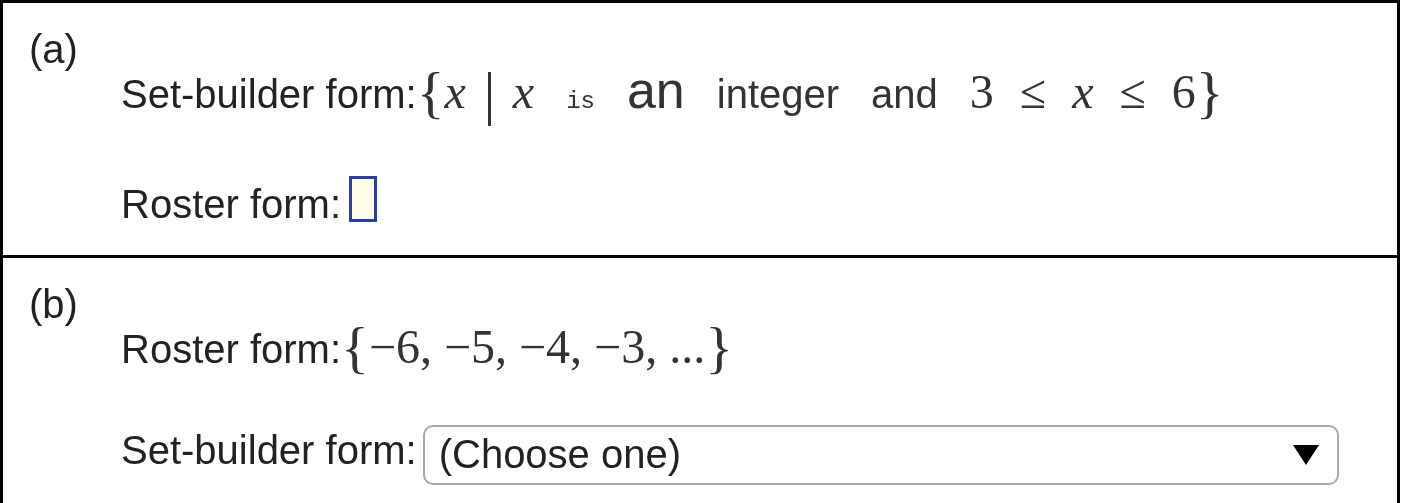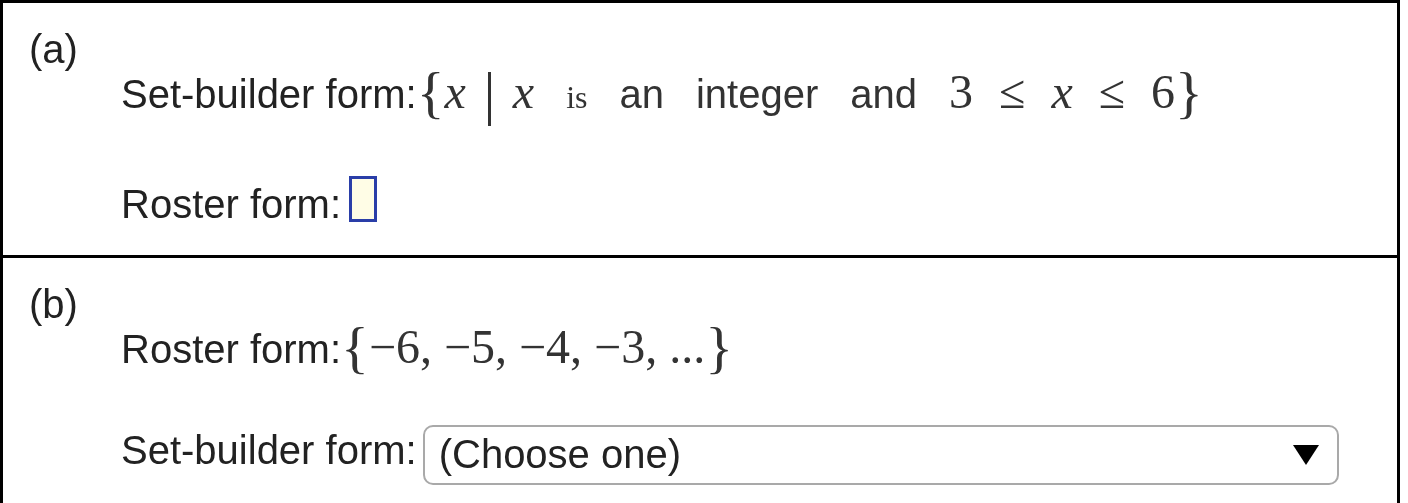--- a/index.html
+++ b/index.html
@@ -101,22 +101,22 @@
 
   <div class="row row-a">
     <div class="part-label">(a)</div>
     <div class="content">
       <div class="line">
         <span>Set-builder form: </span>
         <span class="math">
           <span class="brace">{</span><span class="math-var">x</span>
           <span class="vbar"></span>
           <span class="math-var">x</span>
-          <span class="gap-lg"></span><span style="font-size:32px;font-family:Liberation Serif, serif;">is</span>
-          <span class="gap-lg"></span><span style="font-size:40px;font-family:Arial;">an</span>
+          <span class="gap-lg"></span><span style="font-size:24px;font-family:Liberation Mono, monospace;">is</span>
+          <span class="gap-lg"></span><span style="font-size:52px;font-family:Arial;">an</span>
           <span class="gap-lg"></span><span style="font-size:40px;font-family:Arial;">integer</span>
           <span class="gap-lg"></span><span style="font-size:40px;font-family:Arial;text-align:center;">and</span>
           <span class="gap-lg"></span><span>3</span>
           <span class="gap"></span><span>≤</span>
           <span class="gap"></span><span class="math-var">x</span>
           <span class="gap"></span><span>≤</span>
           <span class="gap"></span><span>6</span><span class="brace">}</span>
         </span>
       </div>
       <div class="line">

